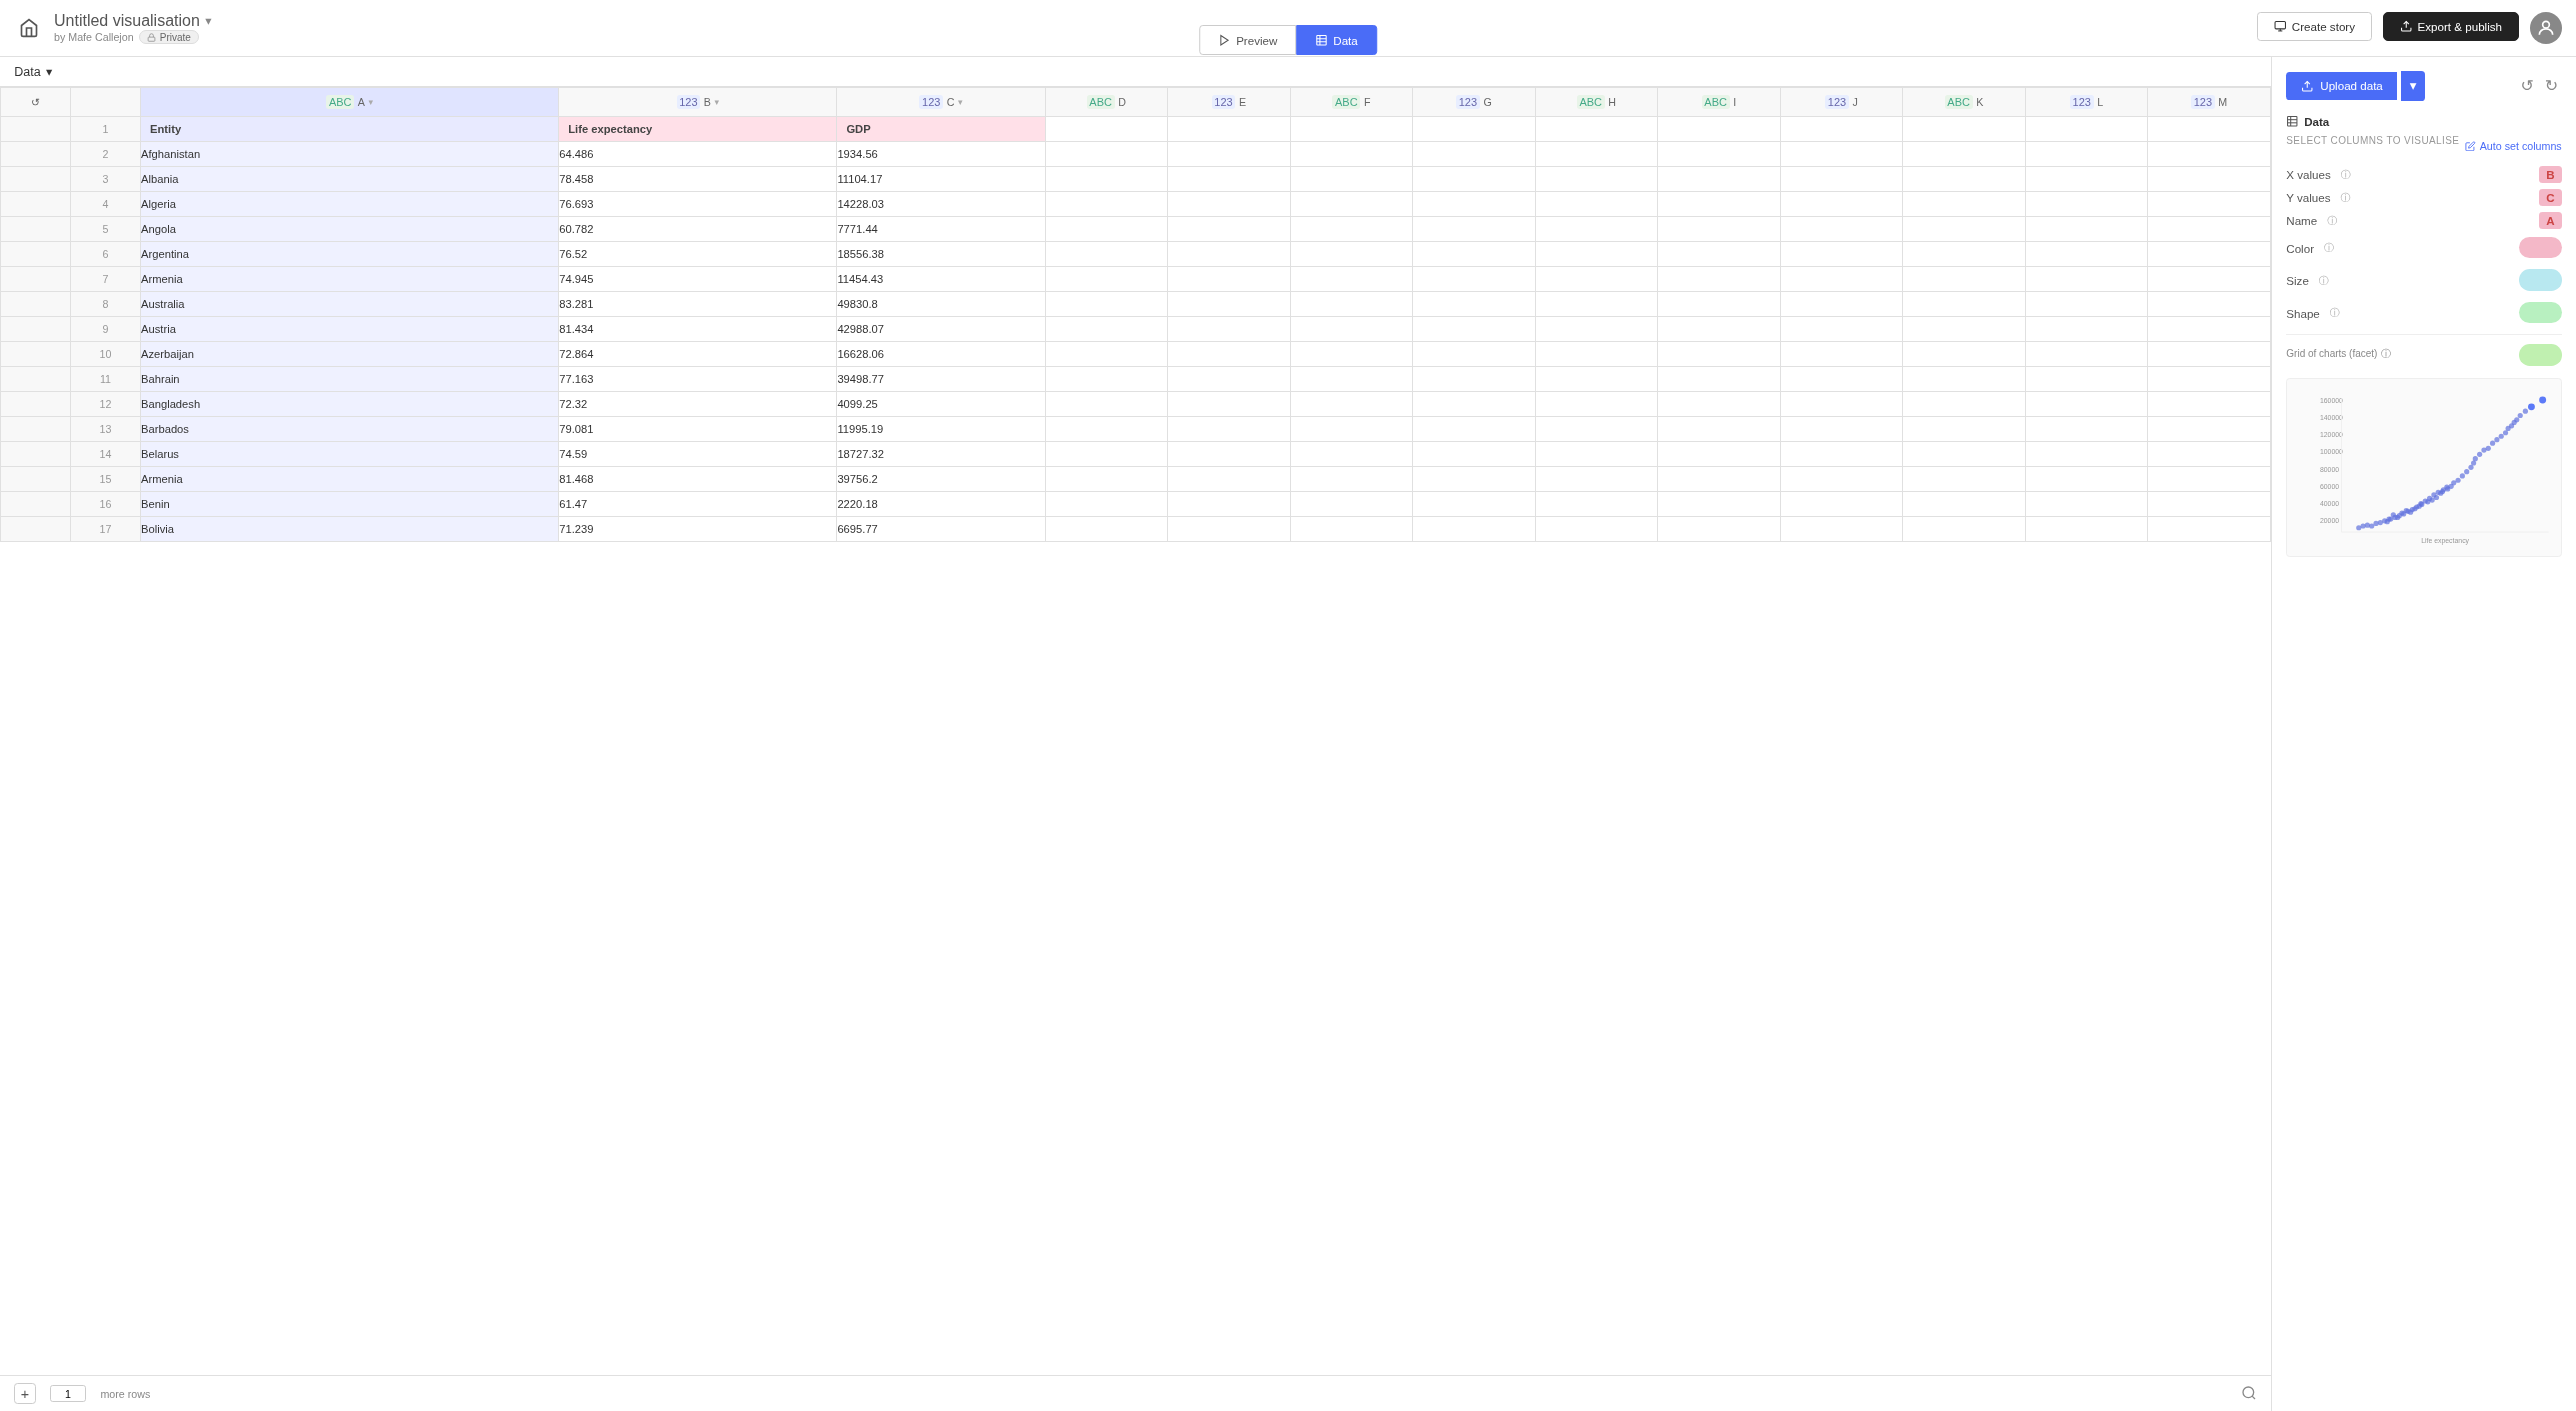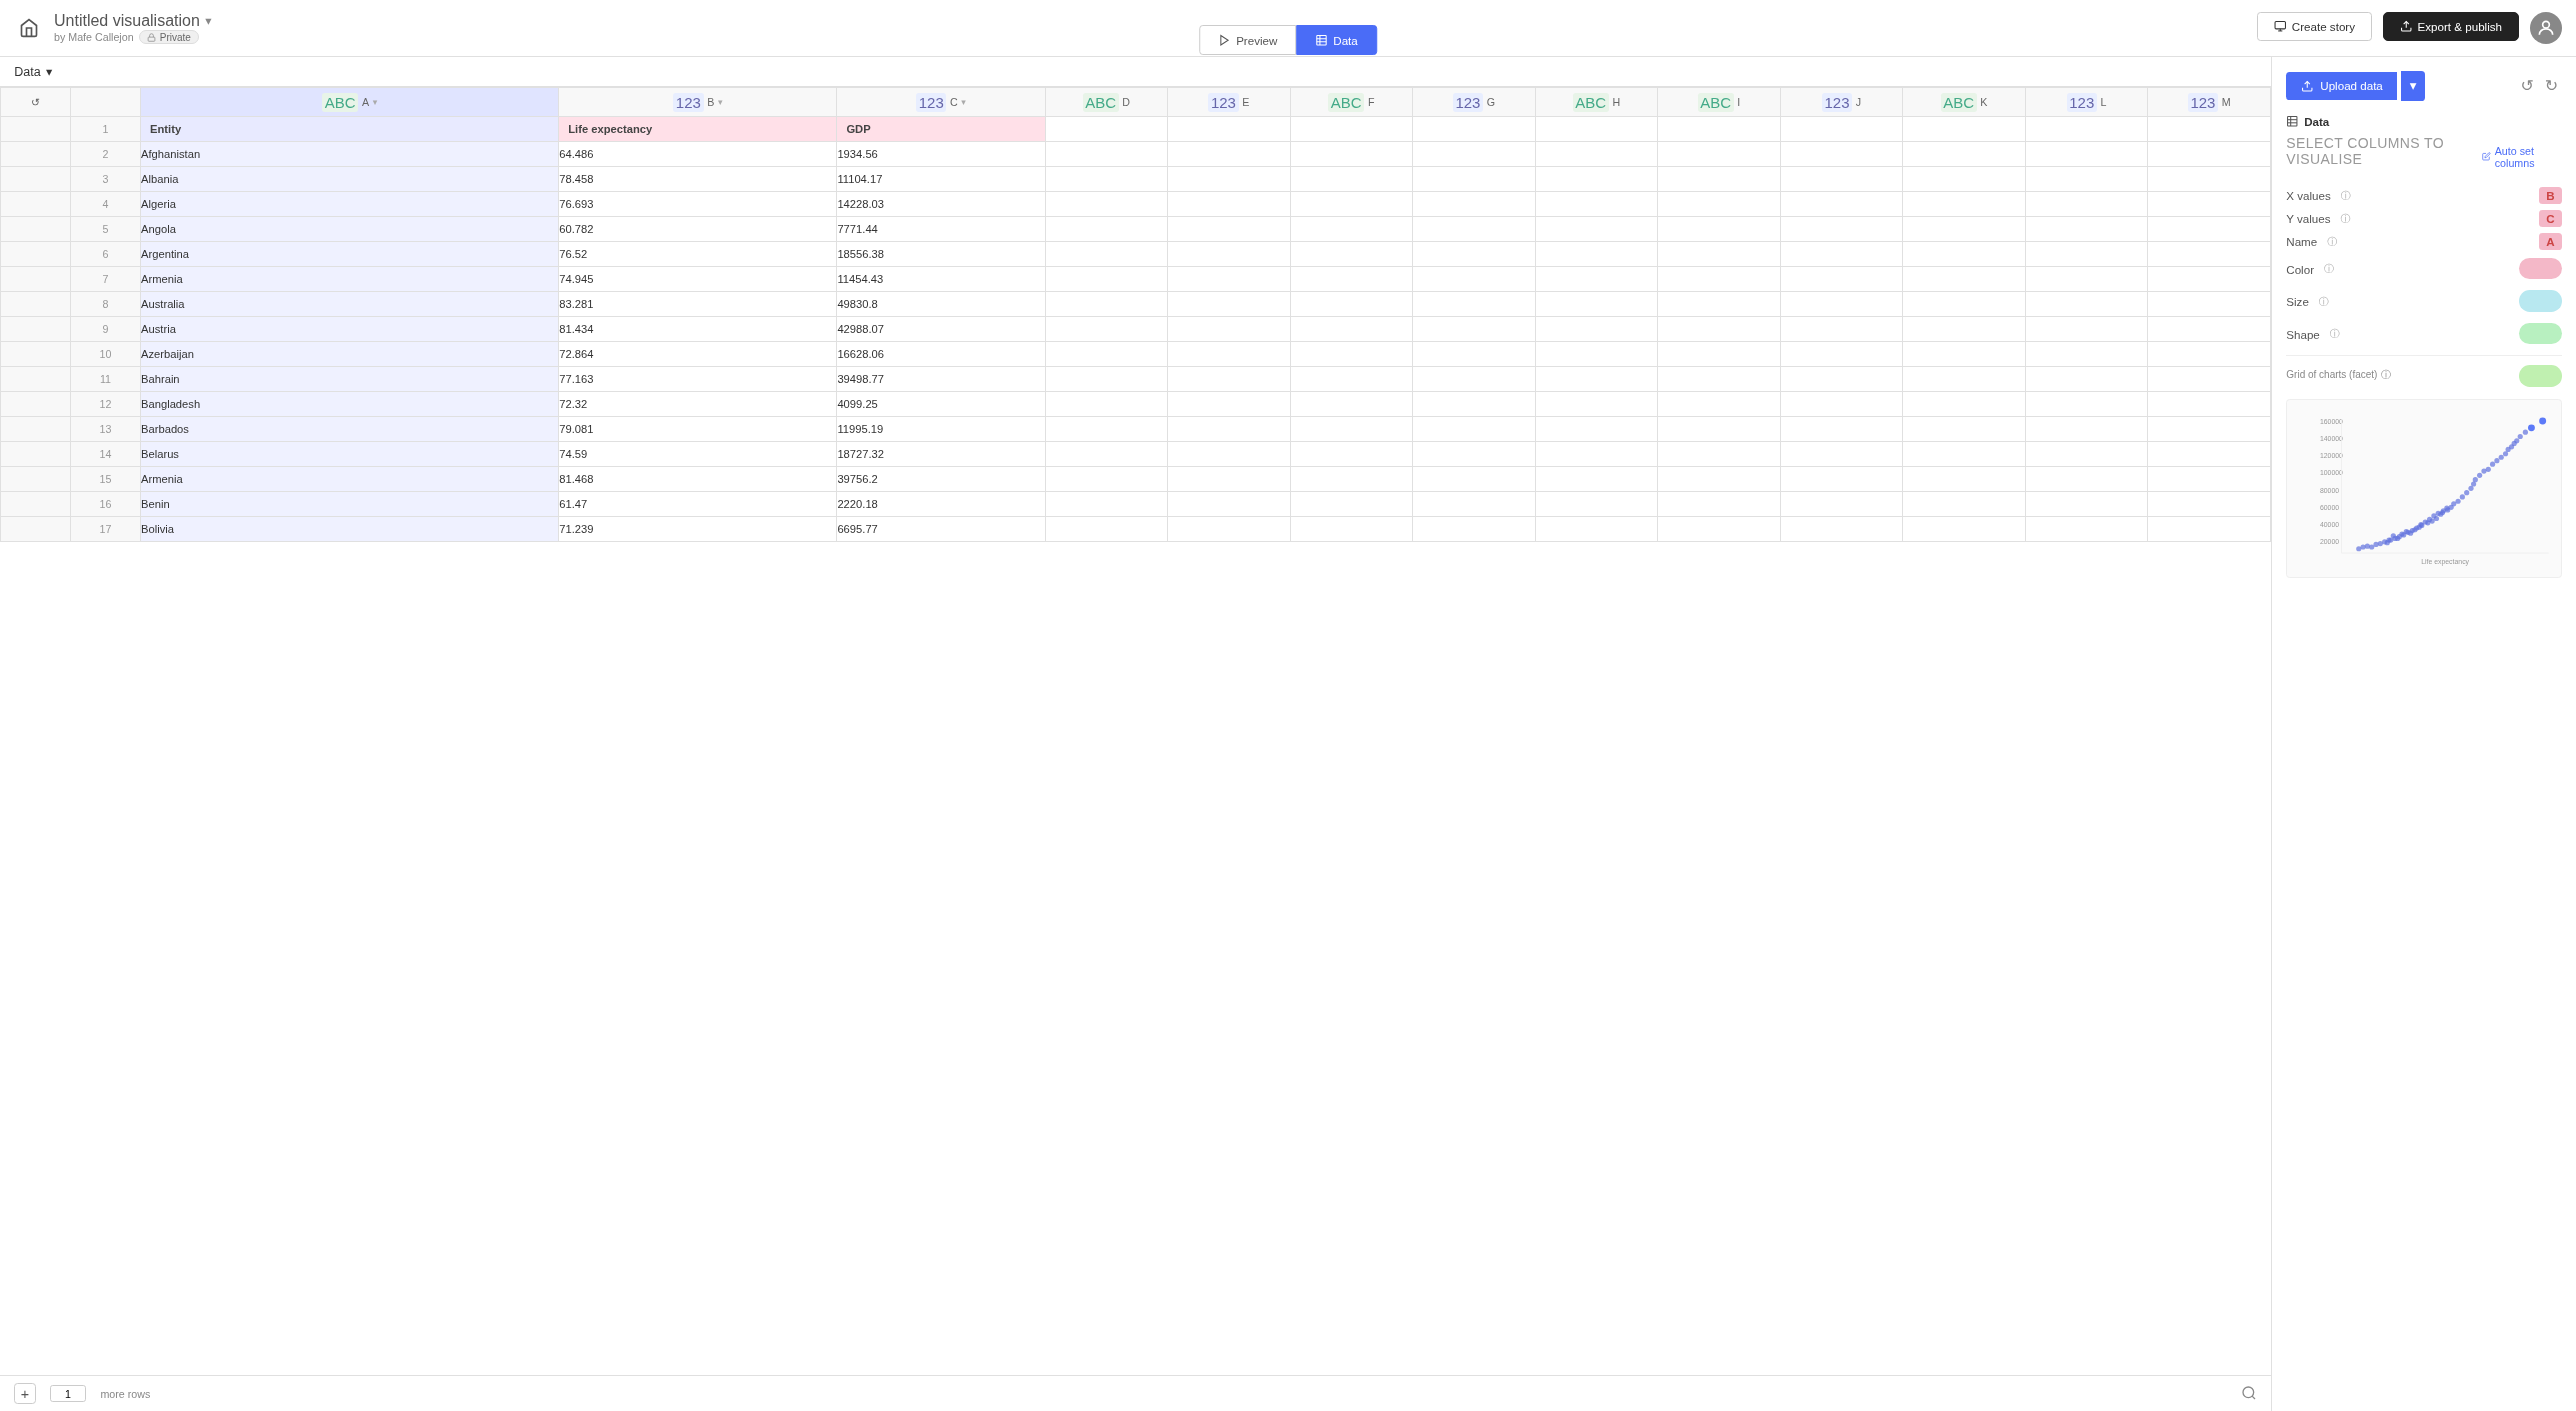--- a/index.html
+++ b/index.html
@@ -33,21 +33,21 @@
 
     
     .data-bar { display: flex; align-items: center; padding: 7.2px 14.3px; border-bottom: 0.9px solid #e0e0e0; background: #fff; }
     .data-dropdown { display: flex; align-items: center; gap: 5.4px; font-size: 12.5px; font-weight: 500; cursor: pointer; }
 
     
     .spreadsheet { width: 100%; border-collapse: collapse; }
     .spreadsheet th, .spreadsheet td { border: 0.9px solid #e0e0e0; padding: 0; }
     .col-header { background: #f8f8f8; height: 29px; text-align: center; font-weight: normal; font-size: 10.7px; color: #666; position: relative; cursor: pointer; }
     .col-header-inner { display: flex; align-items: center; justify-content: center; height: 100%; gap: 3.6px; padding: 0 7.2px; }
-    .type-badge { font-size: 15px; color: #999; background: #eee; border-radius: 2.7px; padding: 0.9px 2.7px; font-weight: 500; text-align: right; }
+    .type-badge { font-size: 11px; color: #999; background: #eee; border-radius: 2.7px; padding: 0.9px 2.7px; font-weight: 500; text-align: right; }
     .type-badge.abc { background: #e8f4e8; color: #4a8; }
     .type-badge.num { background: #e8eeff; color: #66a; }
     .row-num { width: 36px; background: #f8f8f8; text-align: center; color: #999; font-size: 10.7px; height: 25px; }
     .row-reset { width: 36px; background: #f8f8f8; text-align: center; cursor: pointer; }
     .cell { height: 25px; padding: 3.6px 9px; font-size: 11.2px; color: #333; white-space: nowrap; }
     .cell.header-cell { background: #e8eaff; font-weight: 600; color: #444; padding: 3.6px 9px; }
     .cell.header-cell.col-b { background: #ffe0e8; }
     .cell.header-cell.col-c { background: #ffe0e8; }
 
     
@@ -56,21 +56,21 @@
     .row-input { width: 36px; border: 0.9px solid #ccc; border-radius: 2.7px; padding: 1.8px 5.4px; font-size: 10.7px; text-align: center; }
     .more-rows-text { font-size: 10.7px; color: #888; }
     .search-icon-btn { margin-left: auto; cursor: pointer; color: #888; }
 
     
     .right-panel { width: 305px; border-left: 0.9px solid #e0e0e0; background: #fff; overflow-y: auto; padding: 14.3px; flex-shrink: 0; }
     .upload-data-btn { display: flex; align-items: center; gap: 7.2px; background: #4a6cf7; color: #fff; border: none; border-radius: 3.6px; padding: 7.2px 14.3px; cursor: pointer; font-size: 11.6px; width: auto; }
     .upload-row { display: flex; align-items: center; gap: 3.6px; margin-bottom: 14.3px; }
     .upload-arrow-btn { background: #4a6cf7; color: #fff; border: none; border-radius: 0 3.6px 3.6px 0; padding: 7.2px 9px; cursor: pointer; }
     .section-title { font-size: 11.6px; font-weight: 700; color: #333; margin: 10.7px 0 7.2px 0; display: flex; align-items: center; gap: 5.4px; }
-    .section-subtitle { font-size: 14px; color: #999; font-weight: 500; text-transform: uppercase; letter-spacing: 0.4px; margin-bottom: 10.7px; }
+    .section-subtitle { font-size: 10px; color: #999; font-weight: 500; text-transform: uppercase; letter-spacing: 0.4px; margin-bottom: 10.7px; }
     .field-row { display: flex; align-items: center; margin-bottom: 9px; }
     .field-label { font-size: 11.6px; color: #555; display: flex; align-items: center; gap: 10px; width: 72px; flex-shrink: 0; }
     .field-label .info-icon { color: #aaa; font-size: 10px; }
     .field-value { margin-left: auto; }
     .color-pill { width: 43px; height: 21.5px; border-radius: 10.7px; cursor: pointer; display: inline-block; }
     .color-pill.pink { background: #f4b8c8; }
     .color-pill.teal { background: #b8e8f0; }
     .color-pill.green { background: #b8f0c0; }
     .color-pill.green2 { background: #c0f0b0; }
     .letter-badge { background: #f4b8c8; color: #c44; font-weight: 700; border-radius: 3.6px; padding: 1.8px 7.2px; font-size: 11.6px; cursor: pointer; }

